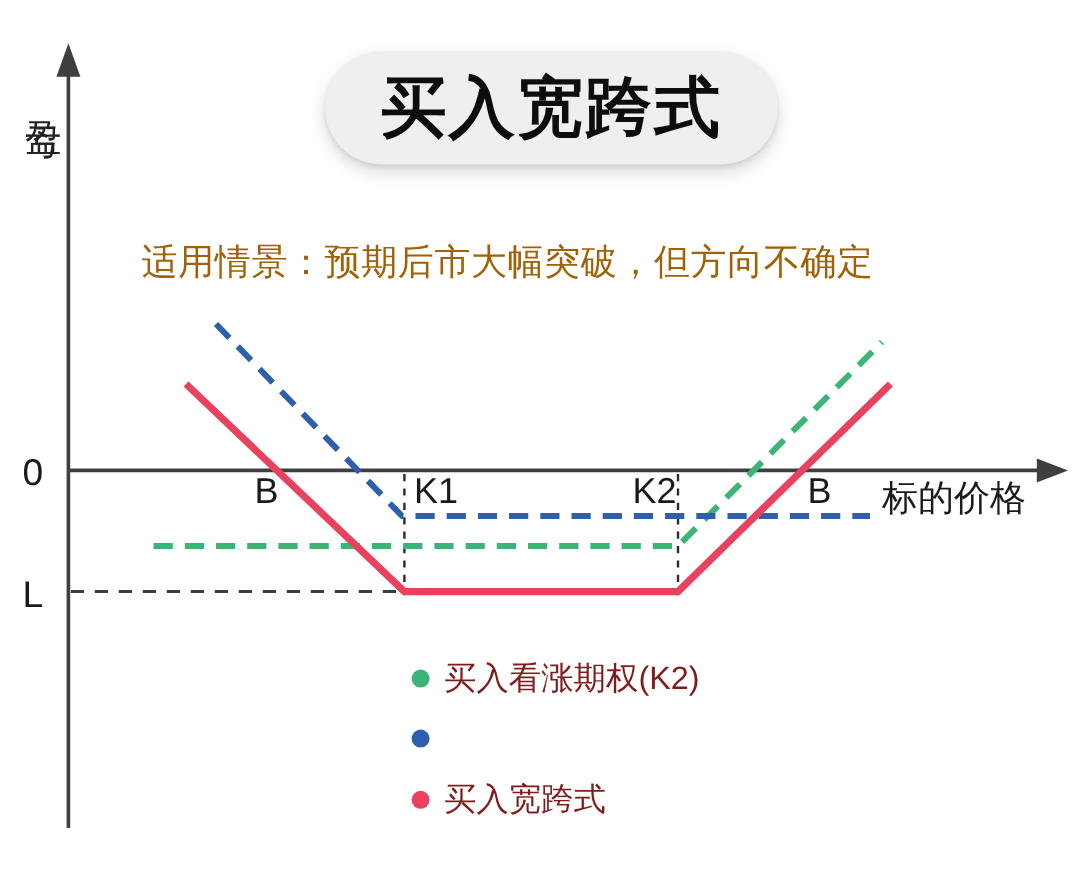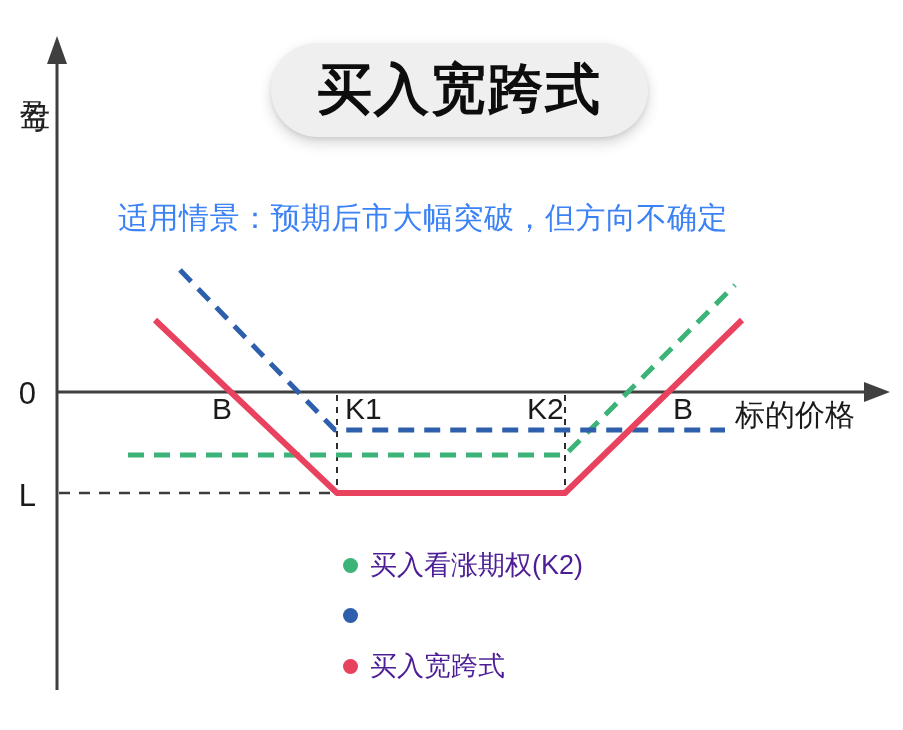--- a/index.html
+++ b/index.html
@@ -17,33 +17,33 @@
   .series-solid{stroke-width:6;stroke-linejoin:round;stroke-linecap:butt;}
   .svg-label{fill:#1a1a1a;font-family:"Liberation Sans","DejaVu Sans",sans-serif;font-size:30px;}
   .svg-label.tick{font-size:31px;}
   .title-pill{
     position:absolute;left:271px;top:43px;width:377px;height:94px;border-radius:48px;
     display:flex;align-items:center;justify-content:center;
     font-size:55px;font-weight:800;letter-spacing:2px;color:#0d0d0d;
     box-shadow:0 6px 14px rgba(0,0,0,0.16),0 2px 4px rgba(0,0,0,0.08);
   }
   .subtitle{
-    position:absolute;left:118px;top:198px;font-size:30px;color:#3b82f6;
+    position:absolute;left:118px;top:198px;font-size:30px;color:#a16207;
     letter-spacing:0.5px;white-space:nowrap;
   }
   .y-axis-label{
     position:absolute;left:20px;top:77px;font-size:30px;color:#222222;
     writing-mode:vertical-rl;text-orientation:upright;letter-spacing:4px;line-height:1;
   }
   .legend{
     position:absolute;left:343px;top:547px;display:flex;flex-direction:column;gap:25px;
   }
   .legend-row{display:flex;align-items:center;gap:12px;}
   .legend-dot{width:15px;height:15px;border-radius:50%;flex:0 0 auto;}
-  .legend-label{font-size:27px;color:#4c1d95;white-space:nowrap;}
+  .legend-label{font-size:27px;color:#7f1d1d;white-space:nowrap;}
 </style>
 </head>
 <body>
 
 <div class="stage">
 
   <svg class="chart-svg" width="903" height="730" viewBox="0 0 903 730">
 
     <line class="axis-stroke" x1="57" y1="48" x2="57" y2="690"></line>
     <polygon class="axis-fill" points="57,36 47,64 67,64"></polygon>

